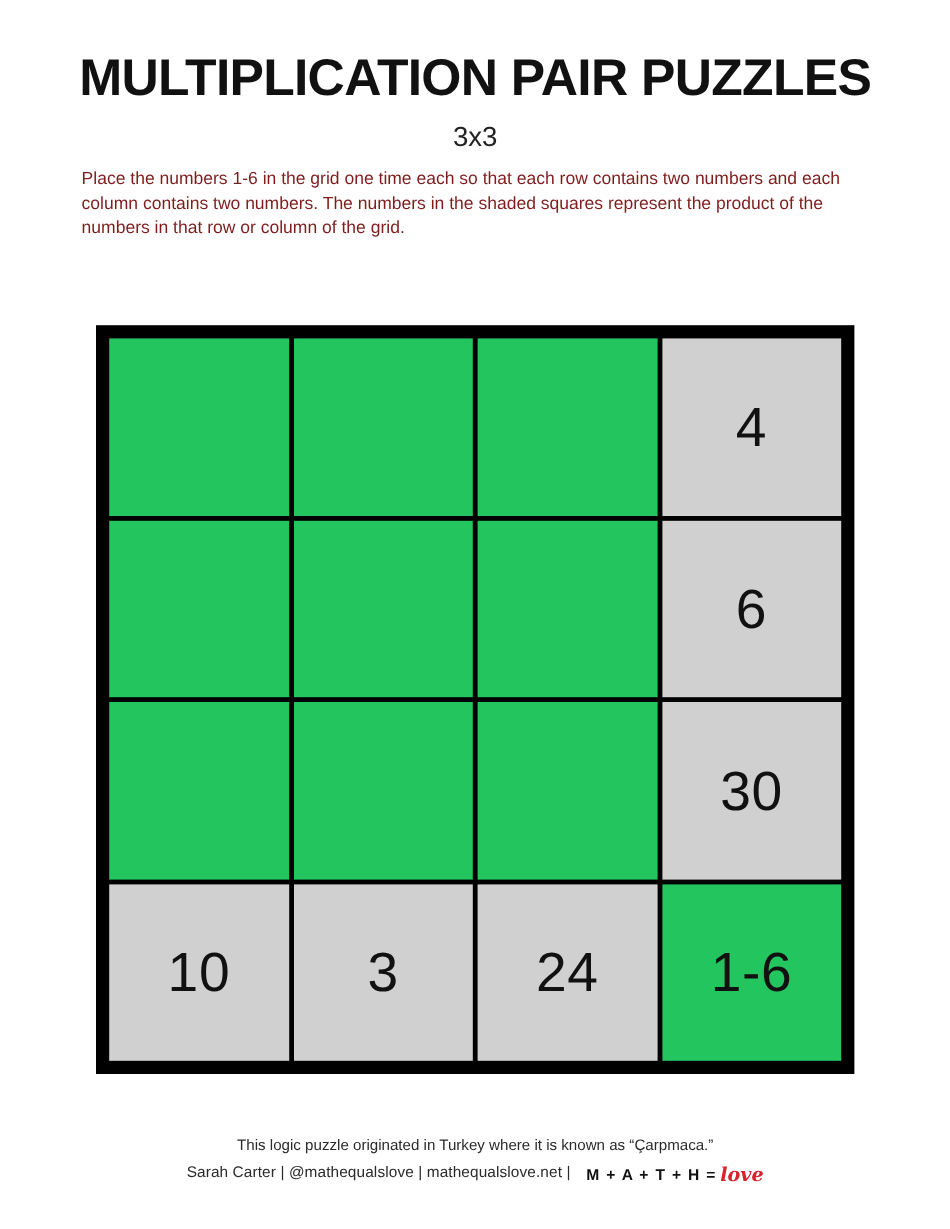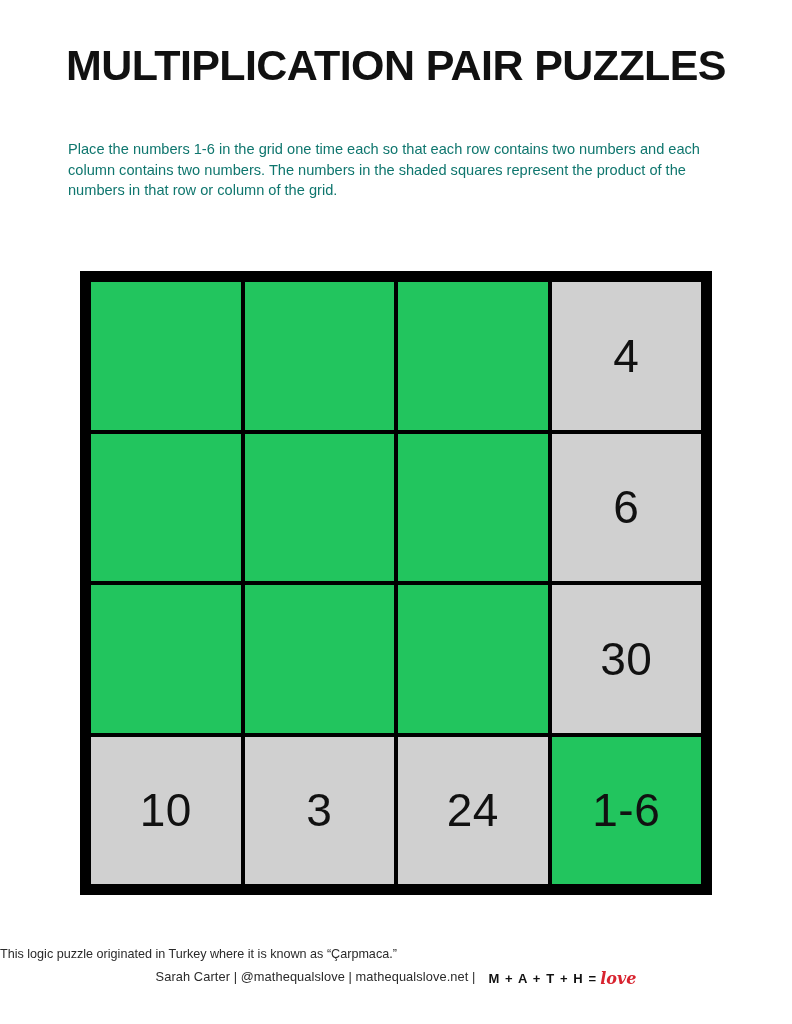--- a/index.html
+++ b/index.html
@@ -51,21 +51,21 @@
     line-height: 1.2;
   }
 
   .instructions {
     position: absolute;
     top: 119px;
     left: 68px;
     width: 660px;
     font-size: 14.6px;
     line-height: 1.42;
-    color: #0f766e;
+    color: #7f1d1d;
     text-align: left;
   }
 
   .puzzle-label {
     position: absolute;
     top: 189px;
     left: 0;
     width: 792px;
     text-align: center;
     font-size: 14.5px;
@@ -112,21 +112,21 @@
   .cell.shaded {
     background: #d0d0d0;
   }
 
   
   .footer {
     position: absolute;
     left: 0;
     top: 925px;
     width: 792px;
-    text-align: left;
+    text-align: center;
   }
 
   .footer-line1 {
     font-size: 12.6px;
     color: #2a2a2a;
     line-height: 1.55;
   }
 
   .footer-line2 {
     font-size: 12.8px;
@@ -165,20 +165,21 @@
     display: inline-block;
   }
 </style>
 </head>
 <body>
 
 <div class="page">
 
   <div class="title">MULTIPLICATION PAIR PUZZLES</div>
 
+  <div class="subtitle">3x3</div>
 
   <div class="instructions">Place the numbers 1-6 in the grid one time each so that each row contains two numbers and each column contains two numbers. The numbers in the shaded squares represent the product of the numbers in that row or column of the grid.</div>
 
 
   <div class="grid-wrap">
     <div class="grid" id="puzzle-grid">
         <div class="cell"></div>
         <div class="cell"></div>
         <div class="cell"></div>
         <div class="cell shaded">4</div>

